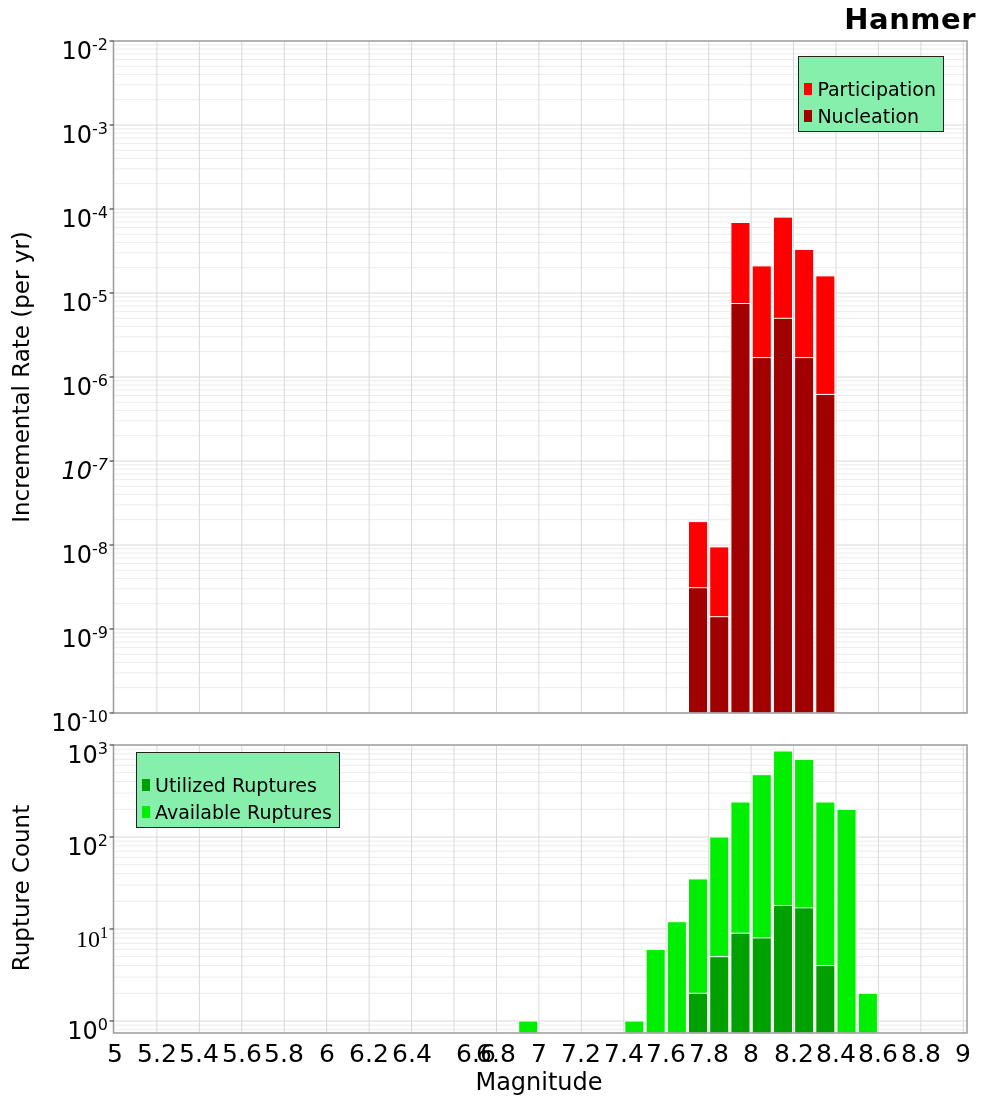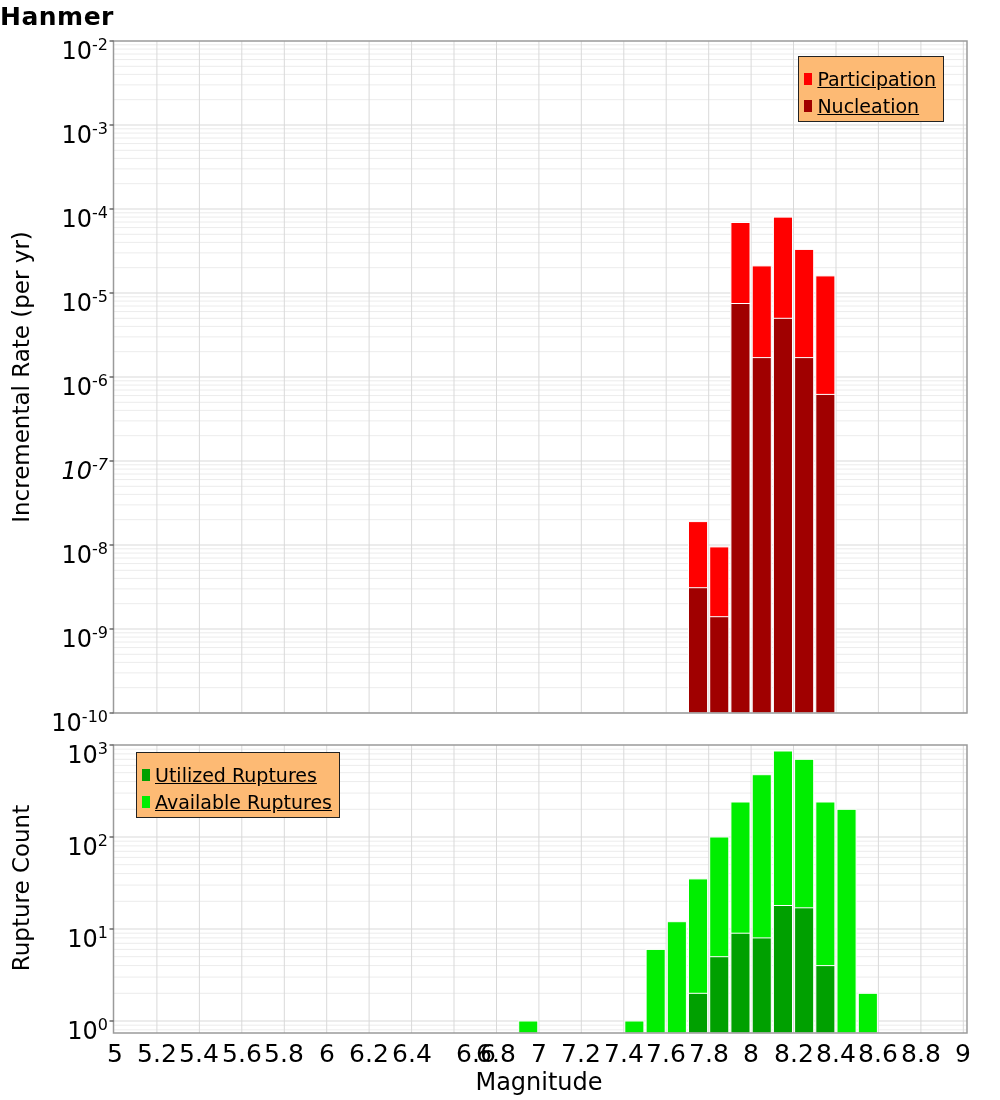--- a/index.html
+++ b/index.html
@@ -2,43 +2,43 @@
 <html><head>
 <meta charset="utf-8">
 <style>
   html,body { margin:0; padding:0; background:#ffffff; }
   #fig {
     position:relative; width:1000px; height:1100px; background:#ffffff;
     font-family:"DejaVu Sans", sans-serif; color:#000; overflow:hidden;
   }
   #chart-svg { position:absolute; left:0; top:0; }
   .title {
-    position:absolute; left:0; top:2px; width:976px; text-align:left;
-    font-size:25px; font-weight:bold; letter-spacing:0.5px;
+    position:absolute; left:0; top:2px; width:976px; text-align:right;
+    font-size:29px; font-weight:bold; letter-spacing:0.5px;
   }
   .ylab {
     position:absolute; white-space:nowrap; font-size:23px;
     transform:translate(-50%,-50%) rotate(-90deg);
   }
   .xlab {
     position:absolute; white-space:nowrap; font-size:24px;
     transform:translate(-50%,-50%);
   }
   .ytick {
     position:absolute; left:28px; width:80px; text-align:right;
     font-size:24px; line-height:38px; white-space:nowrap;
   }
   .ytick sup { font-size:16px; }
   .xtick {
     position:absolute; width:70px; margin-left:-35px; text-align:center;
     font-size:25px; line-height:26px; top:1041px;
   }
   .legend {
-    position:absolute; background:#fdba74; border:1.5px solid #222;
-    padding:8px 7px 2px 5px; z-index:5;text-decoration:underline;
+    position:absolute; background:#86efac; border:1.5px solid #222;
+    padding:18px 7px 2px 5px; z-index:5;
   }
   .legend-row { display:flex; align-items:center; height:27px; }
   .legend-label { font-size:19px; white-space:nowrap; }
   .swatch { display:inline-block; width:8px; height:12px; margin-right:5px; flex:0 0 8px; }
 </style>
 </head>
 <body>
 
 <div id="fig">
   <svg id="chart-svg" width="1000" height="1100">
@@ -285,21 +285,21 @@
     <div class="ytick" style="top: 110px;">10<sup>-3</sup></div>
     <div class="ytick" style="top: 194px;">10<sup>-4</sup></div>
     <div class="ytick" style="top: 278px;">10<sup>-5</sup></div>
     <div class="ytick" style="top: 362px;">10<sup>-6</sup></div>
     <div class="ytick" style="top: 446px; font-style: italic;">10<sup>-7</sup></div>
     <div class="ytick" style="top: 530px;">10<sup>-8</sup></div>
     <div class="ytick" style="top: 614px;">10<sup>-9</sup></div>
     <div class="ytick" style="top: 698px;">10<sup>-10</sup></div>
     <div class="ytick" style="top: 730px;">10<sup>3</sup></div>
     <div class="ytick" style="top: 822px;">10<sup>2</sup></div>
-    <div class="ytick" style="top: 914px;">10<sup>1</sup></div>
+    <div class="ytick" style="top: 914px; font-family: Liberation Serif, serif;">10<sup>1</sup></div>
     <div class="ytick" style="top: 1006px;">10<sup>0</sup></div>
     <div class="xtick" style="left: 115px;">5</div>
     <div class="xtick" style="left: 157px;">5.2</div>
     <div class="xtick" style="left: 199px;">5.4</div>
     <div class="xtick" style="left: 242px;">5.6</div>
     <div class="xtick" style="left: 284px;">5.8</div>
     <div class="xtick" style="left: 327px;">6</div>
     <div class="xtick" style="left: 369px;">6.2</div>
     <div class="xtick" style="left: 412px;">6.4</div>
     <div class="xtick" style="left: 476px;">6.6</div>

